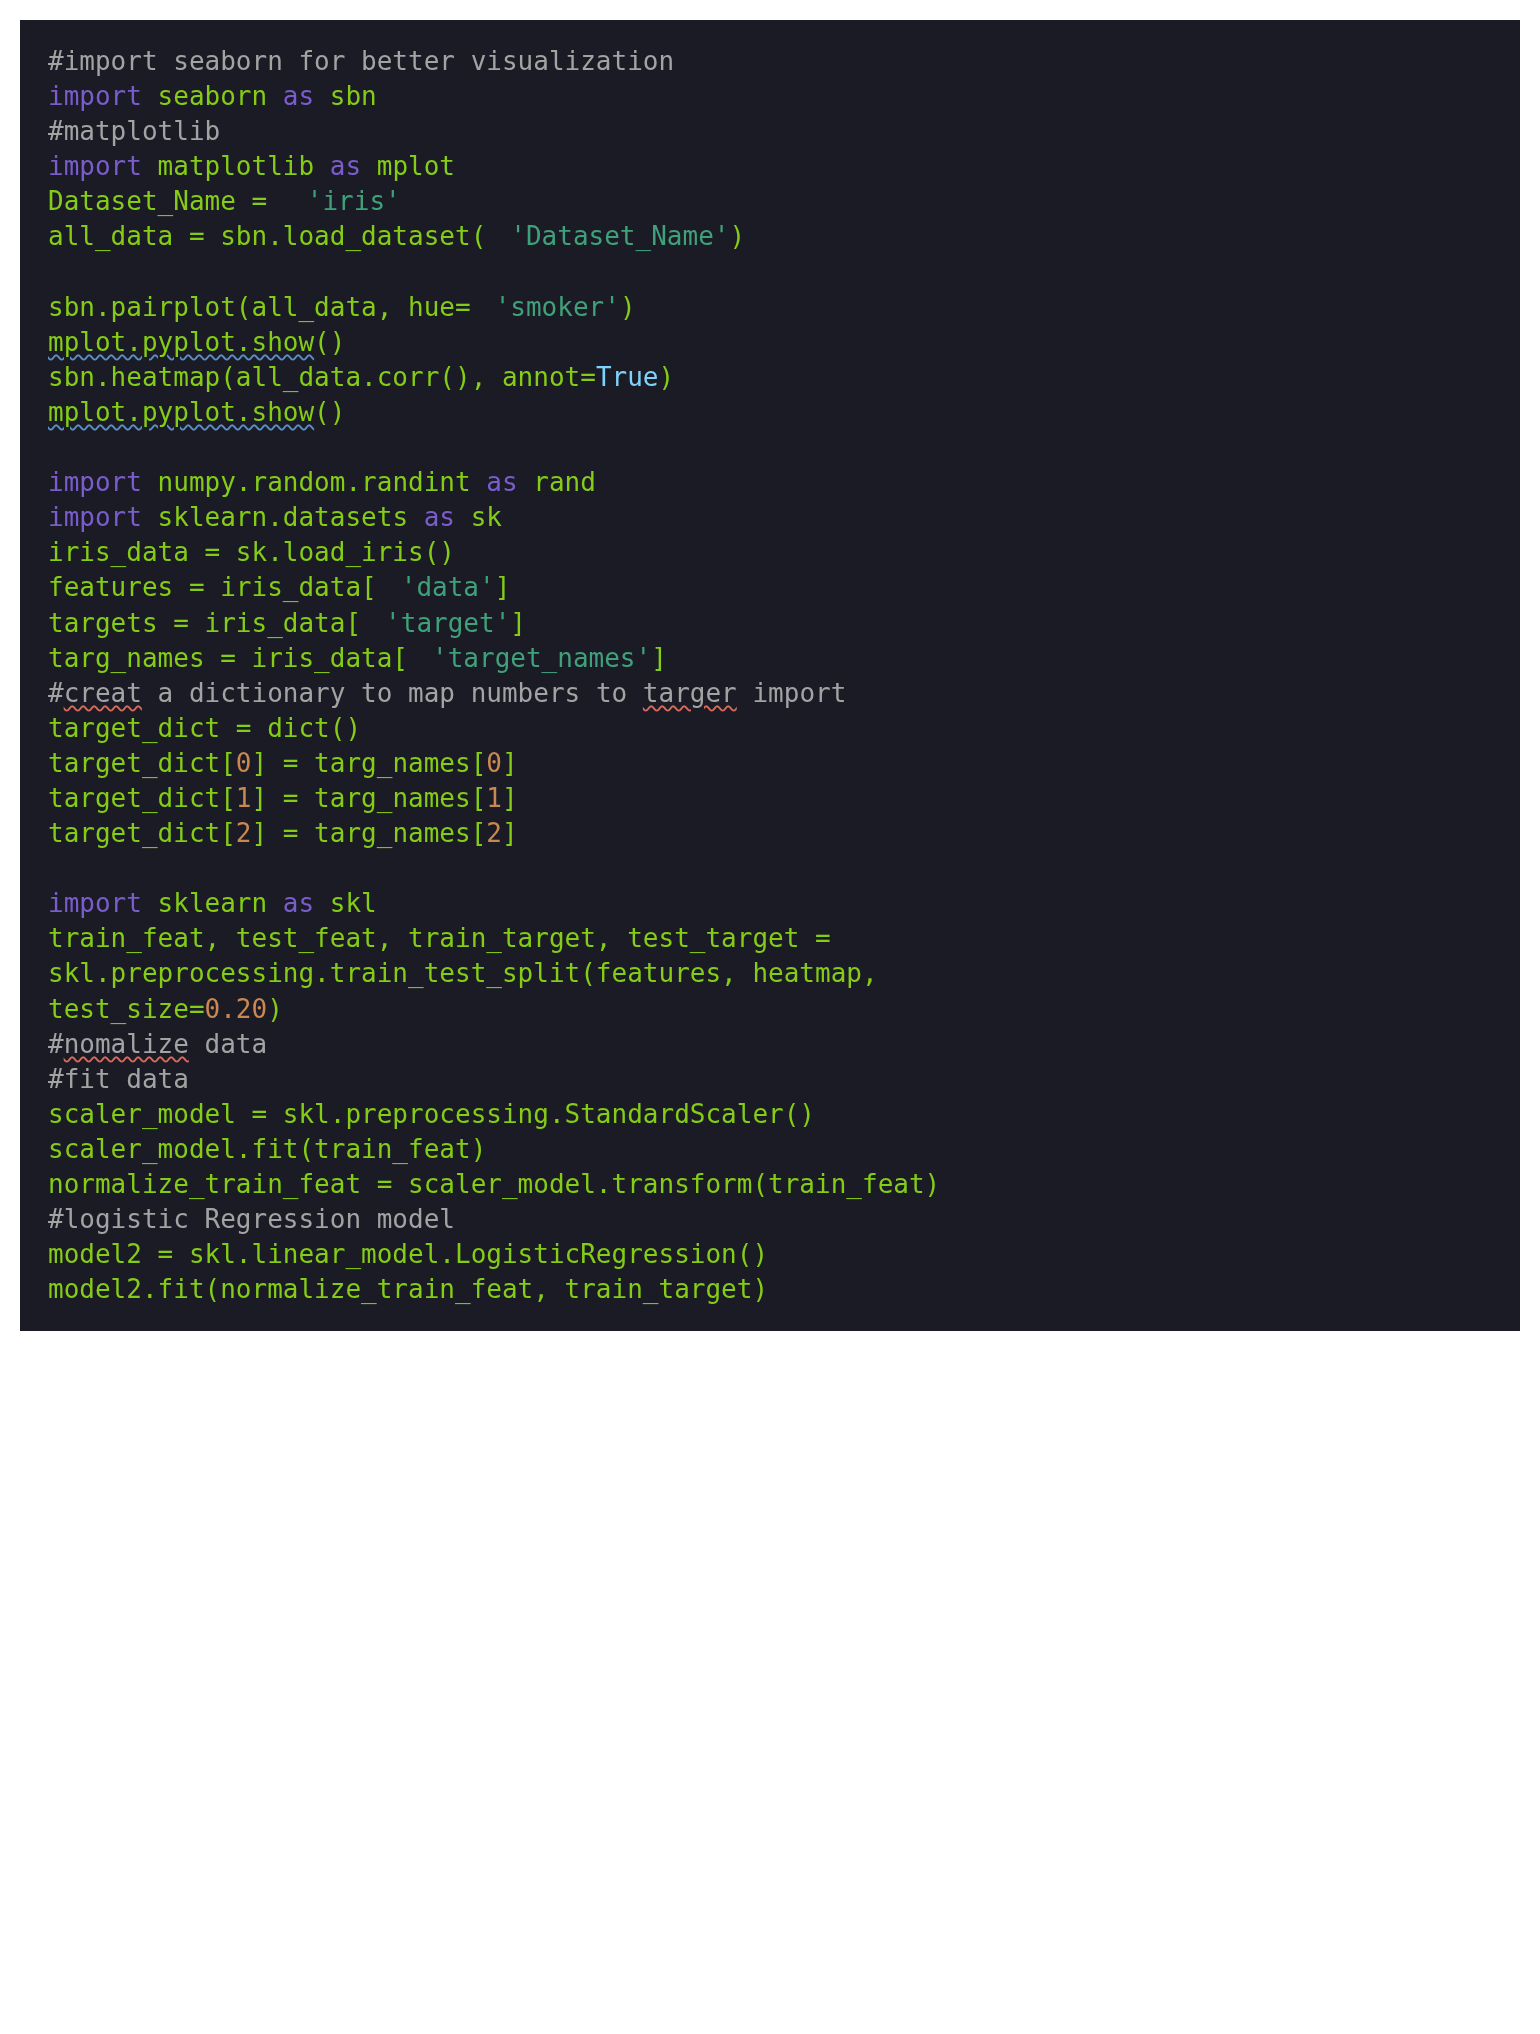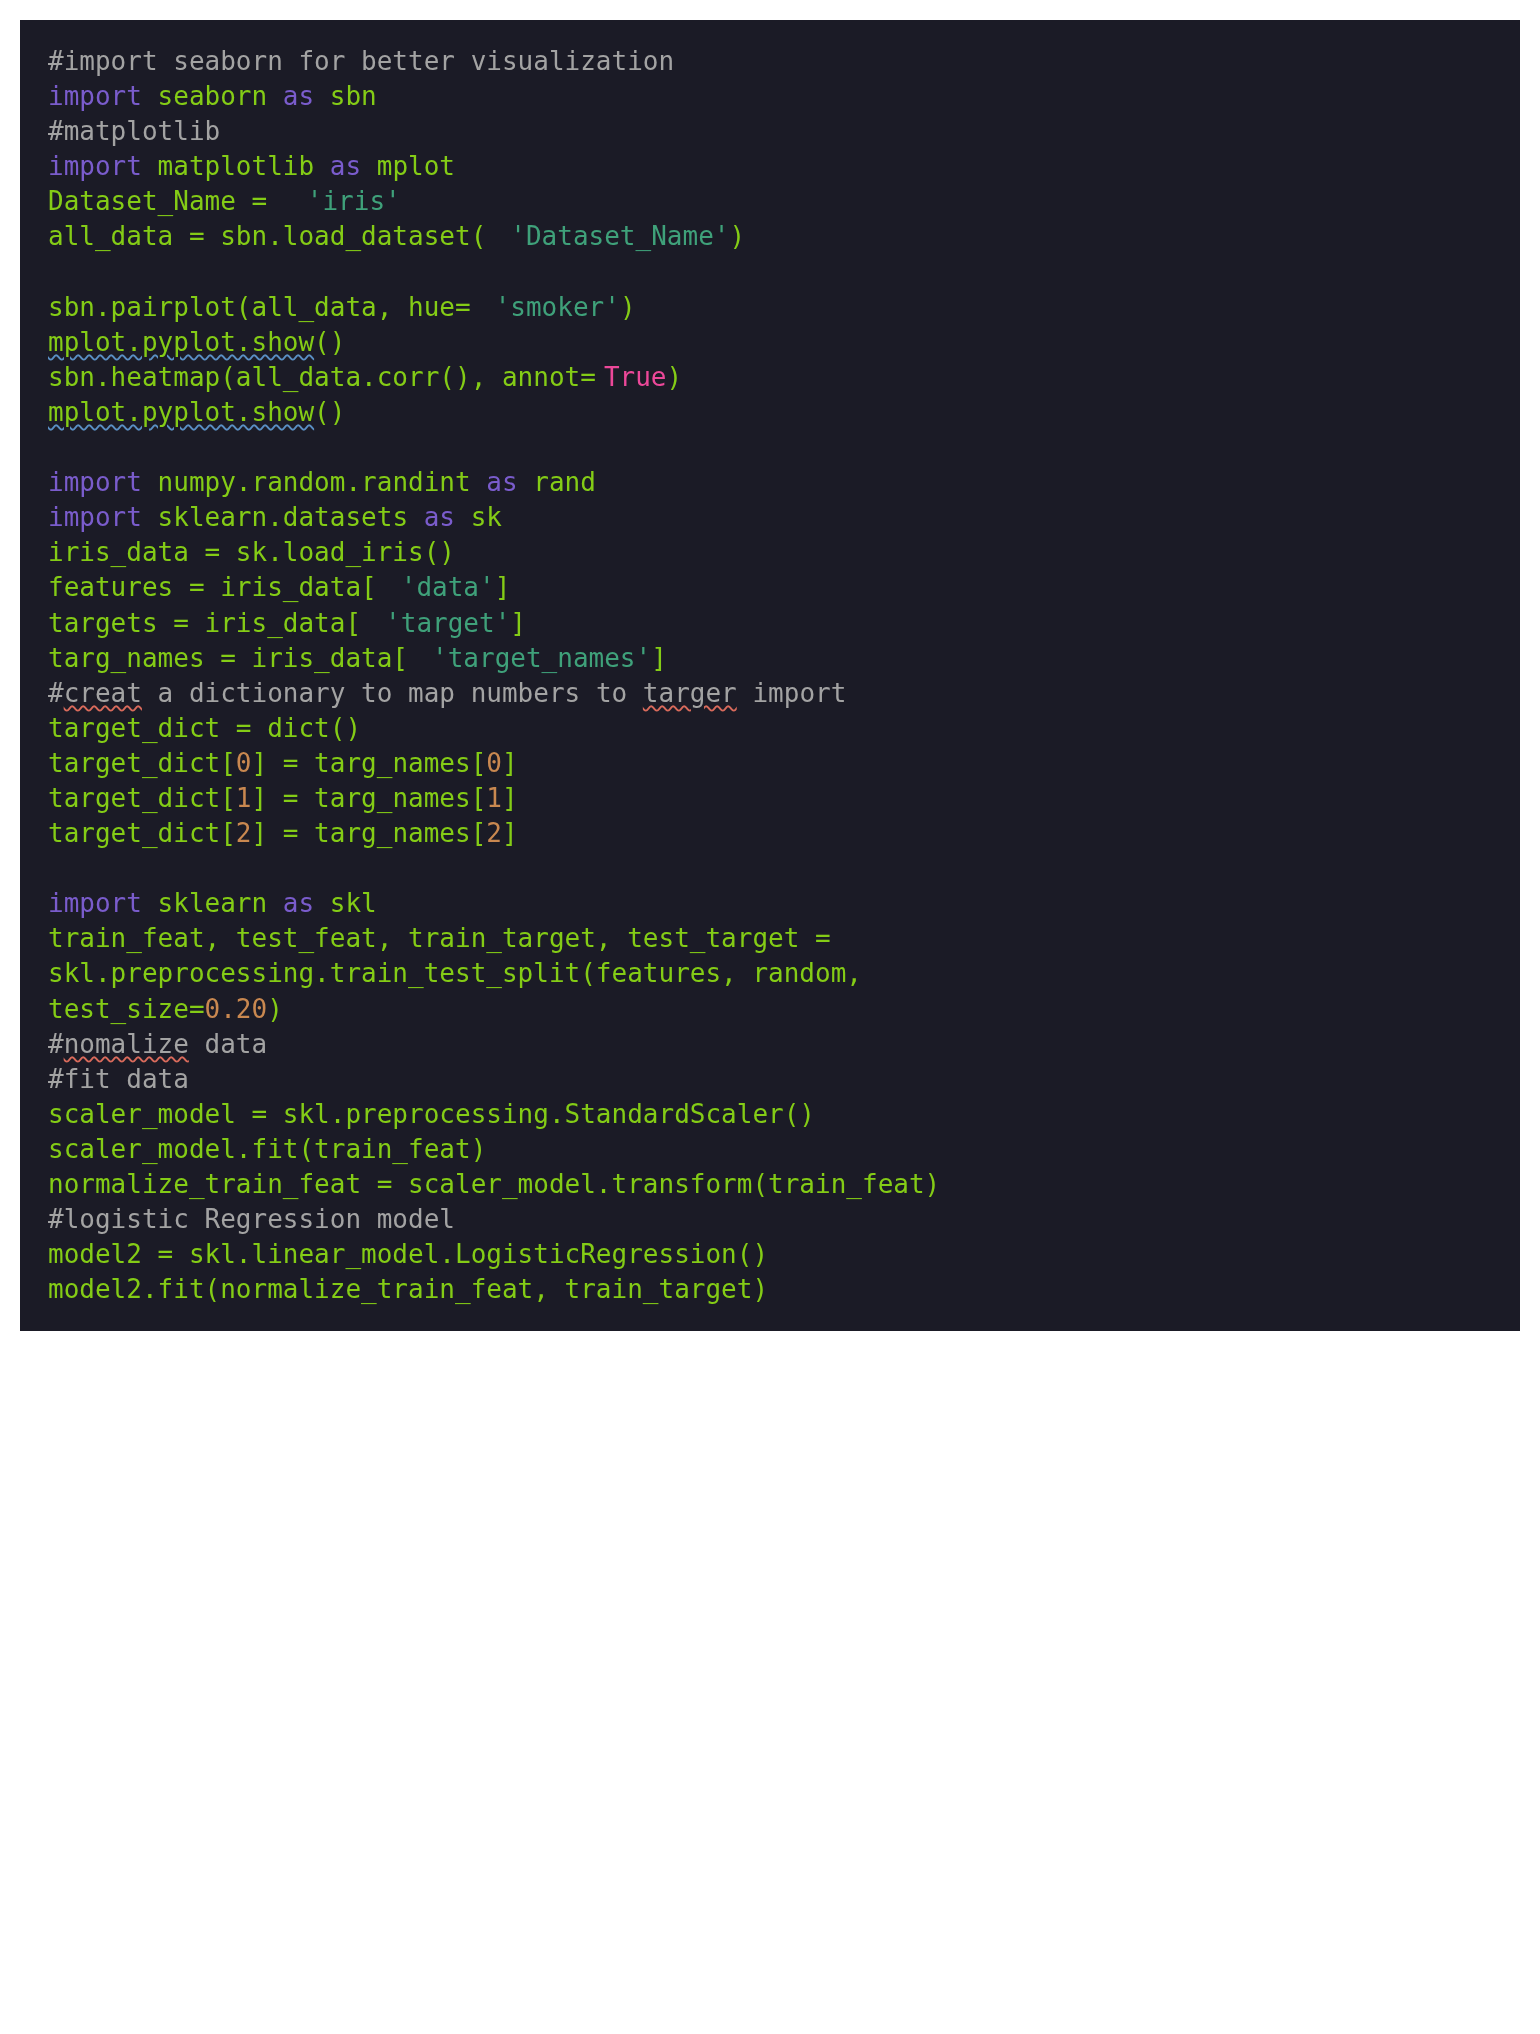--- a/index.html
+++ b/index.html
@@ -14,21 +14,21 @@
     font-family: "Consolas", "Menlo", "Monaco", monospace;
     font-size: 26px;
     line-height: 1.35;
     color: #b0b0b8;
     white-space: pre;
     overflow-x: auto;
   }
   
   .c-comment   { color: #a3a3a3; }
   .c-keyword   { color: #7a5ccc; }          
-  .c-keyword2  { color: #ec4899; margin-left: 8px; }          
+  .c-keyword2  { color: #7dd3fc; }          
   .c-string    { color: #3fa17a; margin-left: 24px; }
   .c-number    { color: #c98850; }
   .c-plain     { color: #84cc16; margin-top: 28px; }
 
   
   .squiggle-spell {
     text-decoration: underline wavy #d96a5b;
     text-decoration-thickness: 2px;
     text-underline-offset: 3px;
   }
@@ -60,21 +60,21 @@
 <span><span class="c-plain">targets = iris_data[</span><span class="c-string">'target'</span><span class="c-plain">]</span></span>
 <span><span class="c-plain">targ_names = iris_data[</span><span class="c-string">'target_names'</span><span class="c-plain">]</span></span>
 <span><span class="c-comment">#</span><span class="c-comment squiggle-spell">creat</span><span class="c-comment"> a dictionary to map numbers to </span><span class="c-comment squiggle-spell">targer</span><span class="c-comment"> import</span></span>
 <span><span class="c-plain">target_dict = dict()</span></span>
 <span><span class="c-plain">target_dict[</span><span class="c-number">0</span><span class="c-plain">] = targ_names[</span><span class="c-number">0</span><span class="c-plain">]</span></span>
 <span><span class="c-plain">target_dict[</span><span class="c-number">1</span><span class="c-plain">] = targ_names[</span><span class="c-number">1</span><span class="c-plain">]</span></span>
 <span><span class="c-plain">target_dict[</span><span class="c-number">2</span><span class="c-plain">] = targ_names[</span><span class="c-number">2</span><span class="c-plain">]</span></span>
 <span><span class="c-plain"></span></span>
 <span><span class="c-keyword">import</span><span class="c-plain"> sklearn </span><span class="c-keyword">as</span><span class="c-plain"> skl</span></span>
 <span><span class="c-plain">train_feat, test_feat, train_target, test_target = </span></span>
-<span><span class="c-plain">skl.preprocessing.train_test_split(features, random, </span></span>
+<span><span class="c-plain">skl.preprocessing.train_test_split(features, heatmap, </span></span>
 <span><span class="c-plain">test_size=</span><span class="c-number">0.20</span><span class="c-plain">)</span></span>
 <span><span class="c-comment">#</span><span class="c-comment squiggle-spell">nomalize</span><span class="c-comment"> data</span></span>
 <span><span class="c-comment">#fit data</span></span>
 <span><span class="c-plain">scaler_model = skl.preprocessing.StandardScaler()</span></span>
 <span><span class="c-plain">scaler_model.fit(train_feat)</span></span>
 <span><span class="c-plain">normalize_train_feat = scaler_model.transform(train_feat)</span></span>
 <span><span class="c-comment">#logistic Regression model</span></span>
 <span><span class="c-plain">model2 = skl.linear_model.LogisticRegression()</span></span>
 <span><span class="c-plain">model2.fit(normalize_train_feat, train_target)</span></span></code></div>
 

